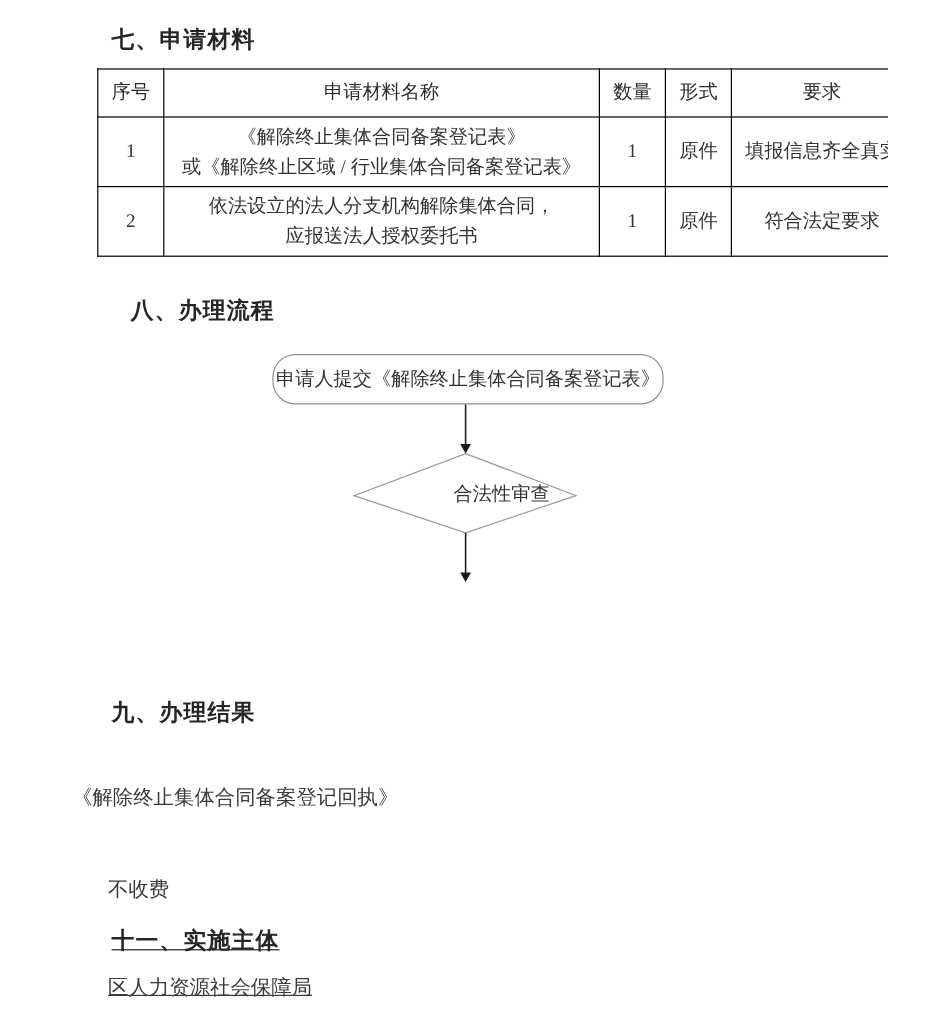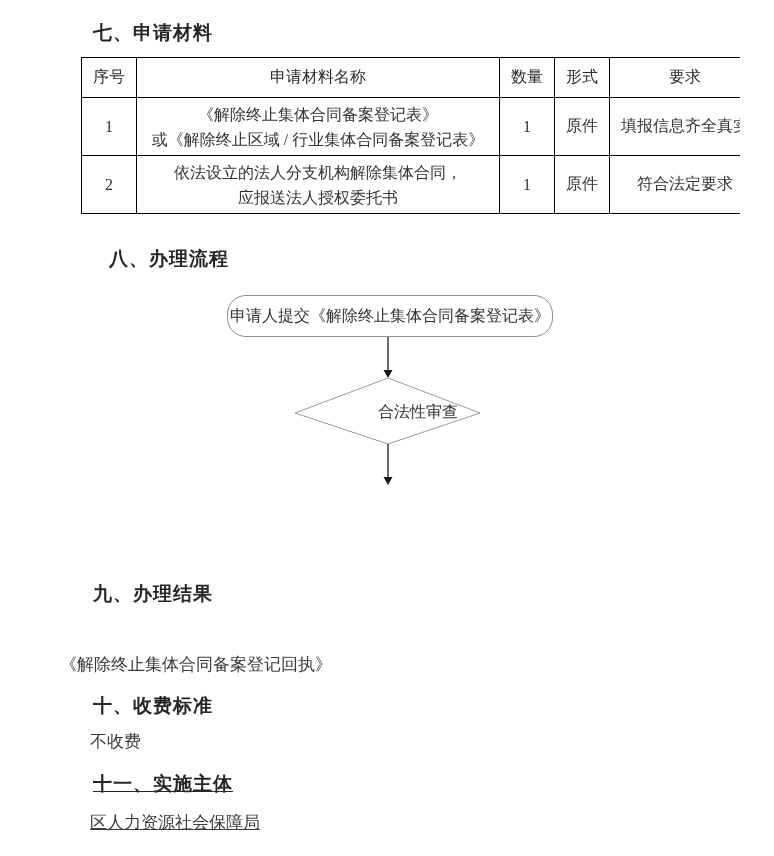--- a/index.html
+++ b/index.html
@@ -154,21 +154,20 @@
 
   <div class="abs diamond-label">合法性审查</div>
 
 
   <div class="abs heading" style="left:93px; top:581px;">九、办理结果</div>
 
   <div class="abs bodytext result-lines" style="left:60px; top:617px;margin-top:32px;">
     <div>《解除终止集体合同备案登记回执》</div>
   </div>
 
-  <div class="abs heading" style="left:93px; top:693px;">十、收费标准</div>
 
   <div class="abs bodytext" style="left:90px; top:730px;font-family:Liberation Mono, monospace;">不收费</div>
 
   <div class="abs heading" style="left:93px; top:771px;text-decoration:underline;">十一、实施主体</div>
 
   <div class="abs bodytext" style="left:90px; top:811px;text-decoration:underline;">区人力资源社会保障局</div>
 
 </div>
 
 </body></html>

